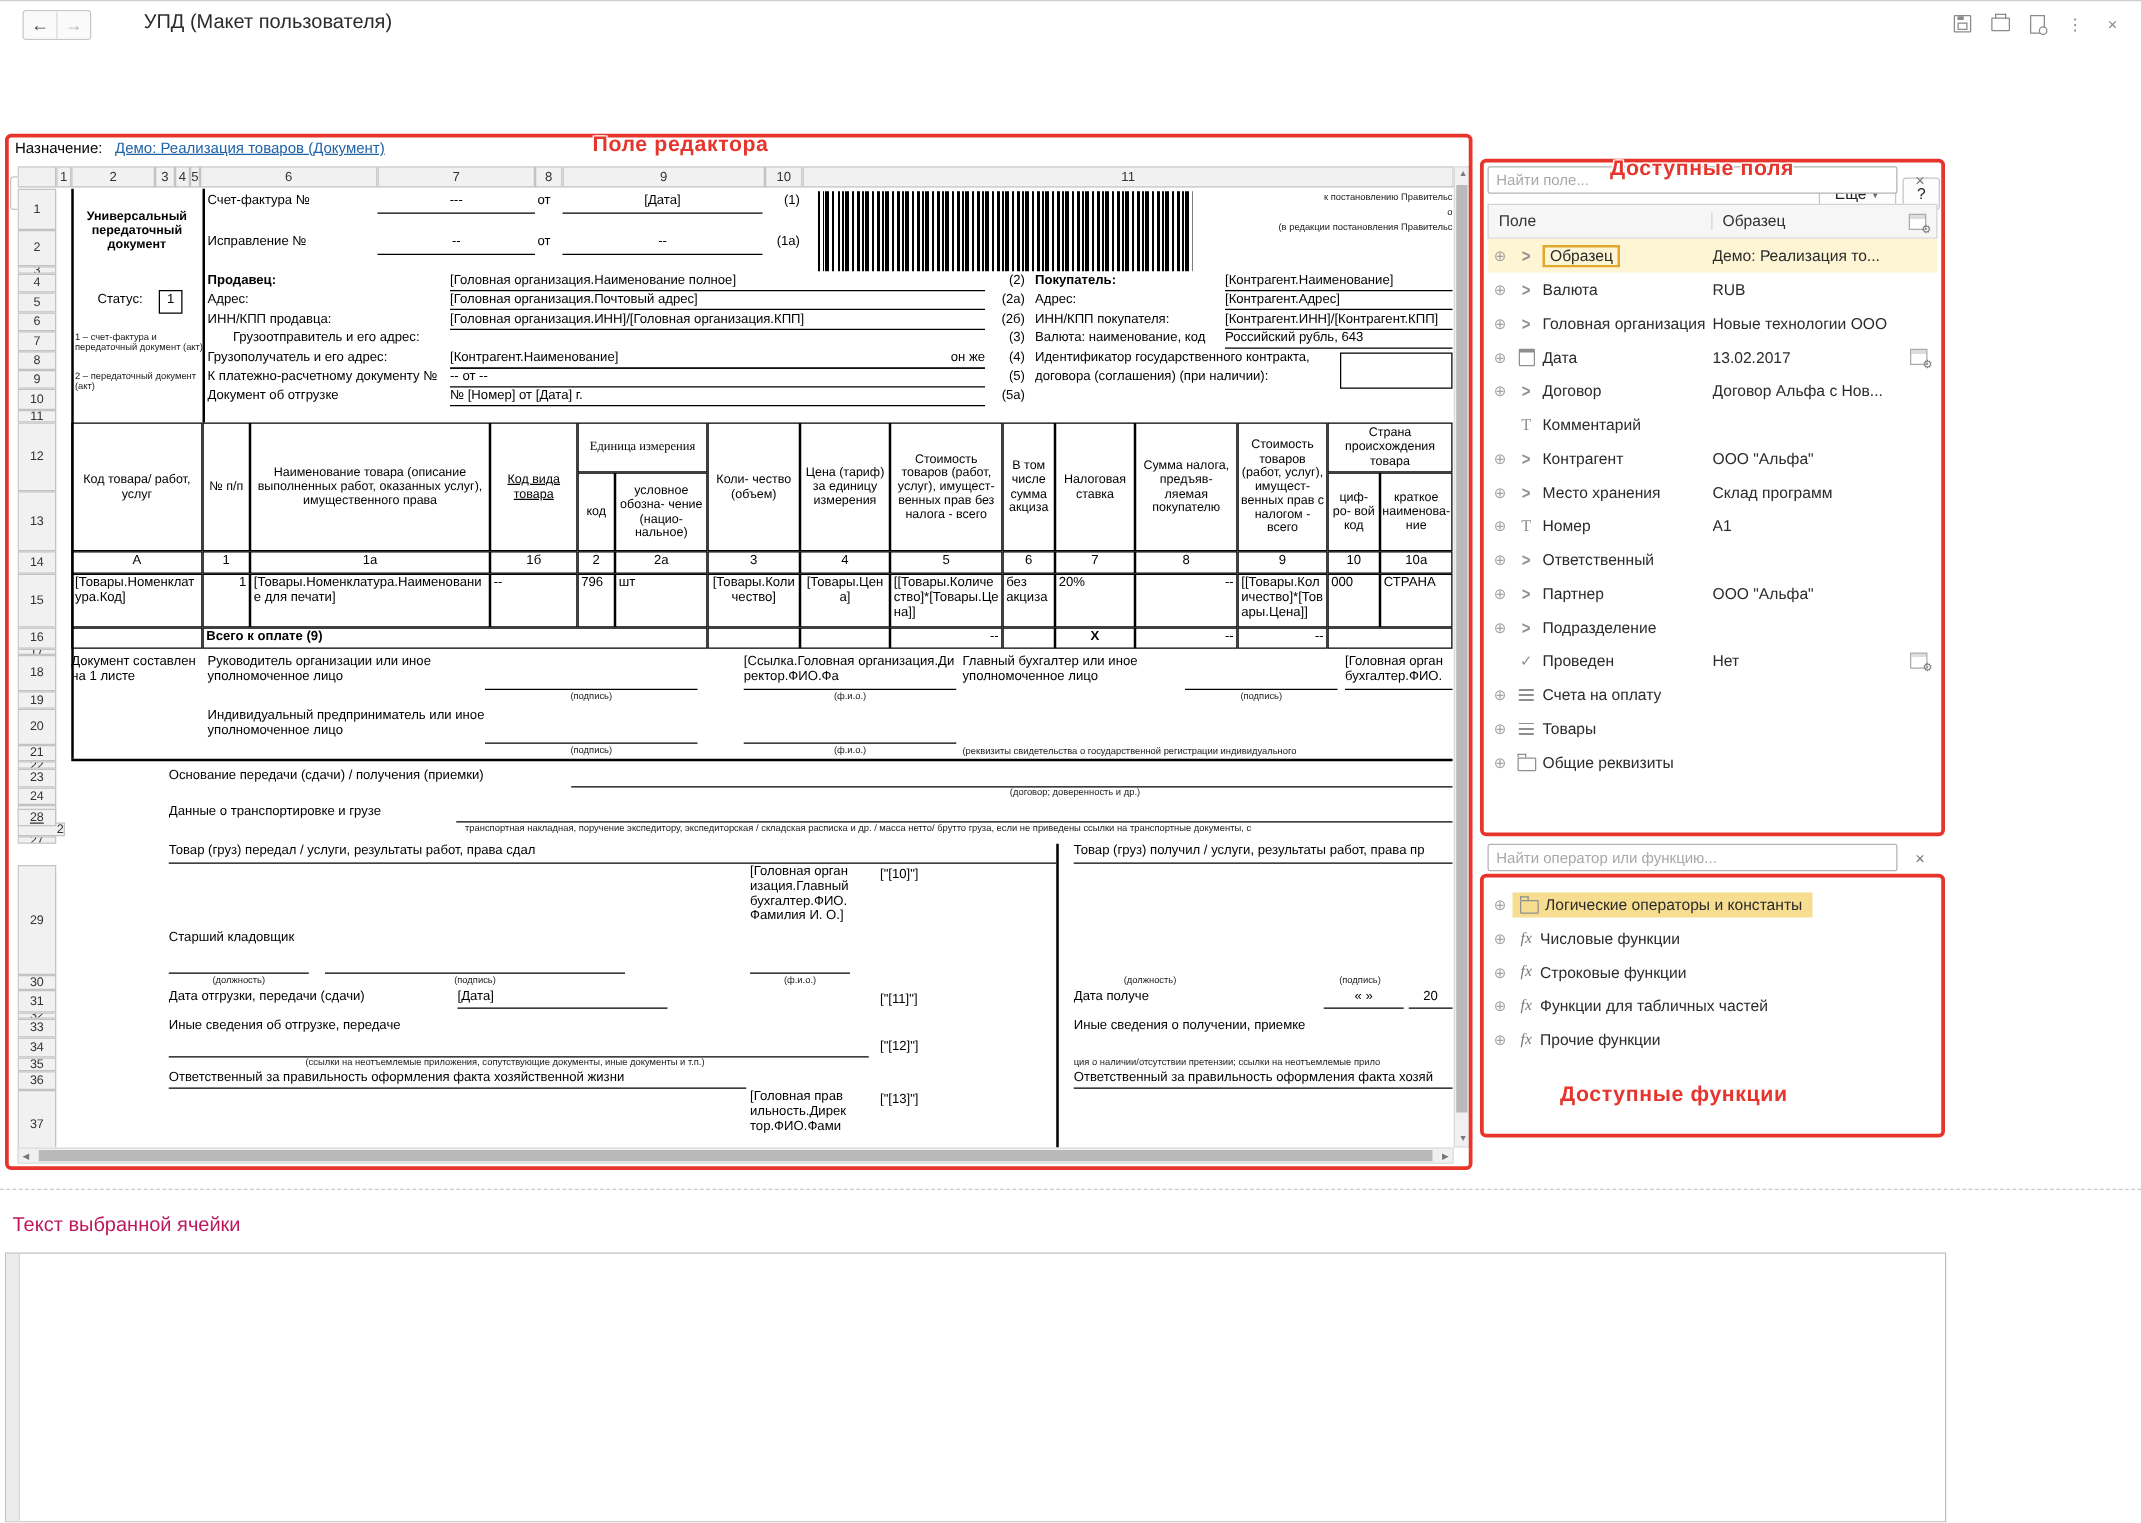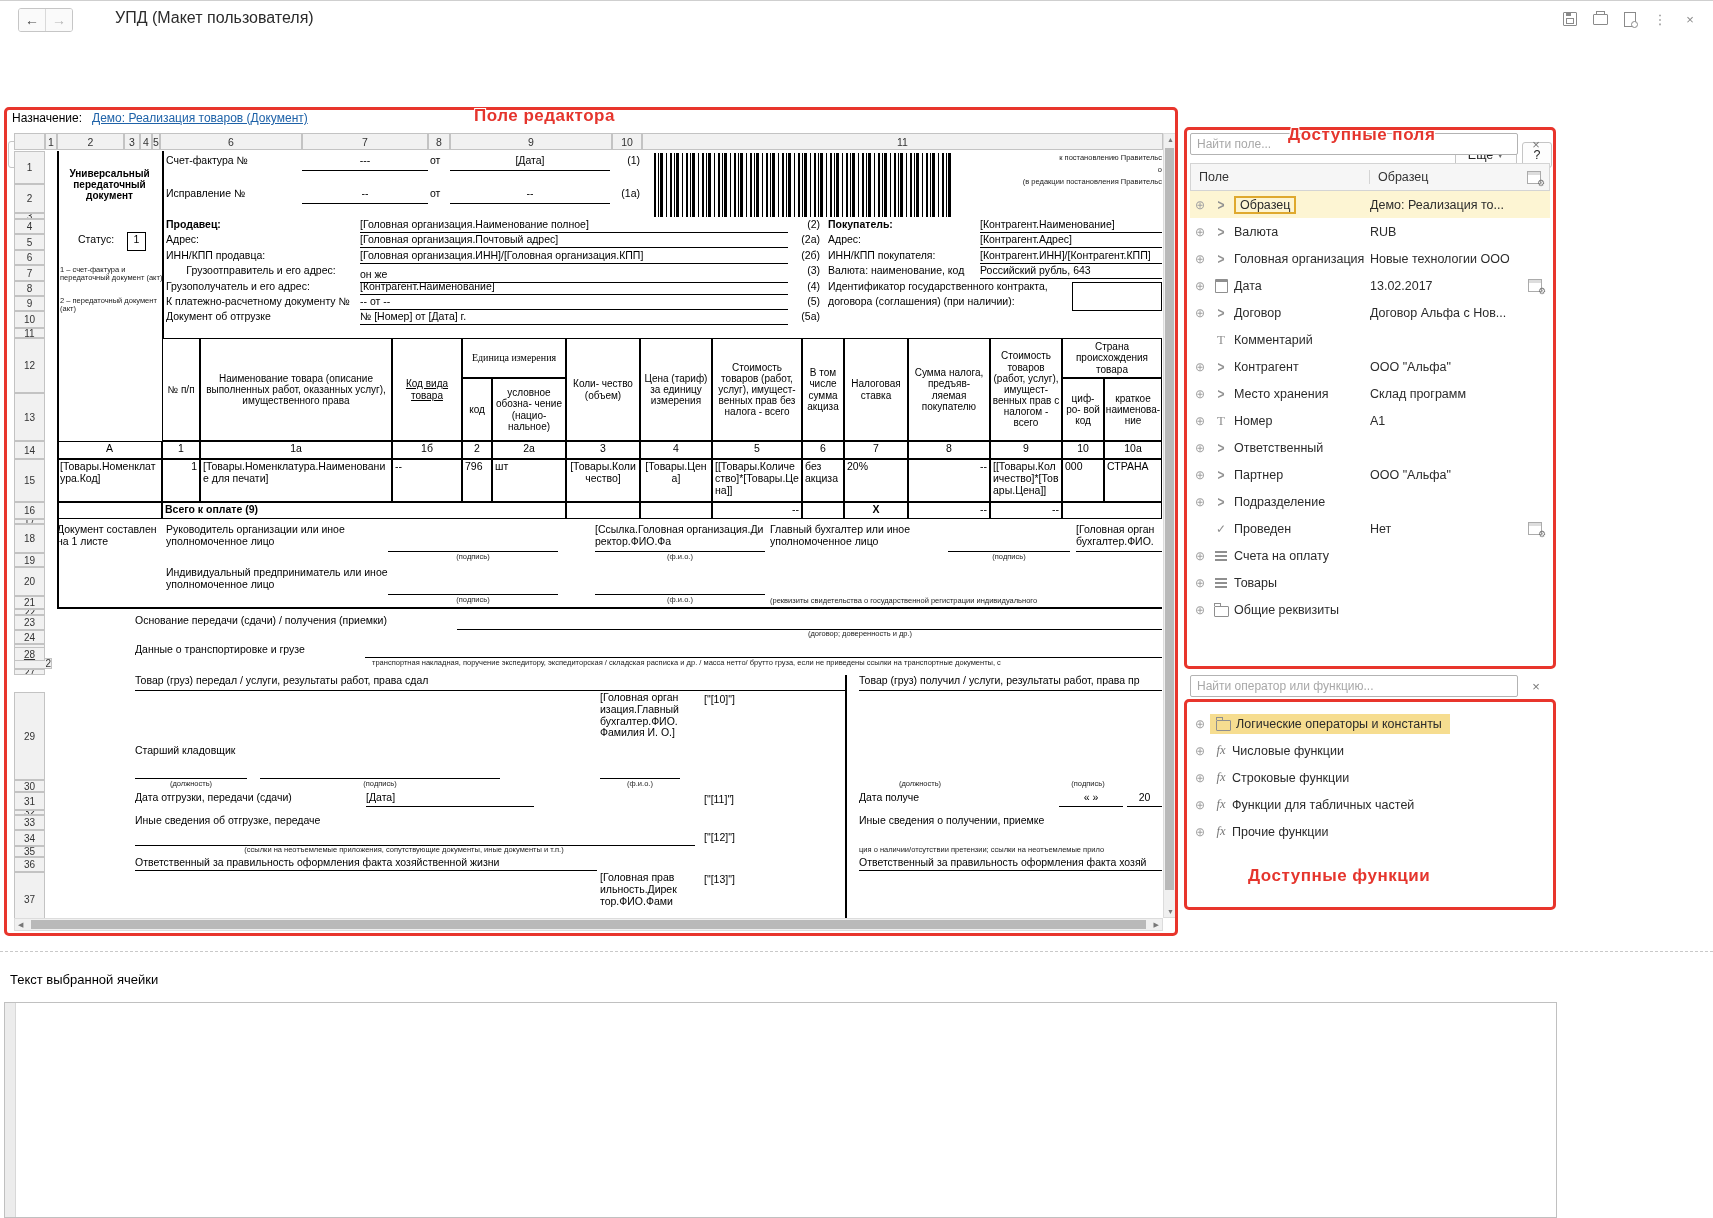--- a/index.html
+++ b/index.html
@@ -116,21 +116,21 @@
   .g-geartbl{position:relative;width:12px;height:11px;border:1px solid #ababab;background:linear-gradient(#ddd 0 3px,#fff 3px);display:block;}
   .g-geartbl::after{content:"⚙";position:absolute;right:-5px;bottom:-5px;font-size:9px;color:#777;}
   .f-name{flex:1;overflow:hidden;white-space:nowrap;padding-left:2px;}
   .name-box{border:2px solid #dfa92e;padding:0 4px;display:inline-block;}
   .f-sample{width:150px;overflow:hidden;white-space:nowrap;flex:none;color:#2b2b2b;}
   .f-gear{width:30px;display:flex;align-items:center;justify-content:center;flex:none;}
   .fnhl{display:flex;align-items:center;background:#f6dd90;padding:3px 8px 3px 0;}
   .fnhl .ticon{margin:0 2px;}
   
   .dashsep{position:absolute;left:0;top:951px;width:1713px;border-top:1px dashed #c9c9c9;}
-  .greenlbl{position:absolute;left:10px;top:972px;font-size:13px;color:#000000;}
+  .greenlbl{position:absolute;left:10px;top:972px;font-size:16px;color:#be185d;}
   .celltext{position:absolute;left:4px;top:1002px;width:1553px;height:216px;border:1px solid #c0c0c0;background:#fff;box-sizing:border-box;}
   .celltext .gutter{position:absolute;left:0;top:0;width:10px;height:100%;background:#ececec;border-right:1px solid #d8d8d8;}
 </style>
 </head>
 <body>
 
 <div class="titlebar">
   <div class="navgrp">
     <div class="navbtn">←</div>
     <div class="navbtn fwd">→</div>
@@ -341,21 +341,21 @@
     <div class="cell b" style="left: 152px; top: 86px; width: 190px; height: 14px;">Продавец:</div>
     <div class="cell " style="left: 152px; top: 101px; width: 190px; height: 14px;">Адрес:</div>
     <div class="cell " style="left: 152px; top: 117px; width: 190px; height: 14px;">ИНН/КПП продавца:</div>
     <div class="cell " style="left: 152px; top: 132px; width: 190px; height: 14px; text-align: center;">Грузоотправитель и его адрес:</div>
     <div class="cell " style="left: 152px; top: 148px; width: 190px; height: 14px;">Грузополучатель и его адрес:</div>
     <div class="cell clip" style="left: 152px; top: 163px; width: 194px; height: 14px;">К платежно-расчетному документу №</div>
     <div class="cell " style="left: 152px; top: 178px; width: 190px; height: 14px;">Документ об отгрузке</div>
     <div class="cell u clip" style="left: 346px; top: 86px; width: 428px; height: 14px;">[Головная организация.Наименование полное]</div>
     <div class="cell u clip" style="left: 346px; top: 101px; width: 428px; height: 14px;">[Головная организация.Почтовый адрес]</div>
     <div class="cell u clip" style="left: 346px; top: 117px; width: 428px; height: 14px;">[Головная организация.ИНН]/[Головная организация.КПП]</div>
-    <div class="cell u" style="left: 346px; top: 136px; width: 428px; height: 14px;">он же</div>
+    <div class="cell u" style="left: 346px; top: 148px; width: 428px; height: 14px; text-align: right;">он же</div>
     <div class="cell u clip" style="left: 346px; top: 148px; width: 428px; height: 14px;">[Контрагент.Наименование]</div>
     <div class="cell u" style="left: 346px; top: 163px; width: 428px; height: 14px;">-- от --</div>
     <div class="cell u clip" style="left: 346px; top: 178px; width: 428px; height: 14px;">№ [Номер] от [Дата] г.</div>
     <div class="cell r" style="left: 778px; top: 86px; width: 28px; height: 14px;">(2)</div>
     <div class="cell r" style="left: 778px; top: 101px; width: 28px; height: 14px;">(2а)</div>
     <div class="cell r" style="left: 778px; top: 117px; width: 28px; height: 14px;">(2б)</div>
     <div class="cell r" style="left: 778px; top: 132px; width: 28px; height: 14px;">(3)</div>
     <div class="cell r" style="left: 778px; top: 148px; width: 28px; height: 14px;">(4)</div>
     <div class="cell r" style="left: 778px; top: 163px; width: 28px; height: 14px;">(5)</div>
     <div class="cell r" style="left: 778px; top: 178px; width: 28px; height: 14px;">(5а)</div>
@@ -365,20 +365,21 @@
     <div class="cell clip" style="left: 814px; top: 132px; width: 150px; height: 14px;">Валюта: наименование, код</div>
     <div class="cell clip" style="left: 814px; top: 148px; width: 240px; height: 14px;">Идентификатор государственного контракта,</div>
     <div class="cell clip" style="left: 814px; top: 163px; width: 240px; height: 14px;">договора (соглашения) (при наличии):</div>
     <div class="cell u clip" style="left: 966px; top: 86px; width: 182px; height: 14px;">[Контрагент.Наименование]</div>
     <div class="cell u clip" style="left: 966px; top: 101px; width: 182px; height: 14px;">[Контрагент.Адрес]</div>
     <div class="cell u clip" style="left: 966px; top: 117px; width: 182px; height: 14px;">[Контрагент.ИНН]/[Контрагент.КПП]</div>
     <div class="cell u clip" style="left: 966px; top: 132px; width: 182px; height: 14px;">Российский рубль, 643</div>
     <div class="cell bx" style="left: 1058px; top: 149px; width: 90px; height: 29px;"></div>
     <div class="cell v2" style="left: 43px; top: 18px; height: 456px;"></div>
     <div class="cell v2" style="left: 148px; top: 18px; height: 187px;"></div>
+    <div class="cell bx m" style="left: 43px; top: 205px; width: 105px; height: 103px;">Код товара/ работ, услуг</div>
     <div class="cell bx m" style="left: 148px; top: 205px; width: 38px; height: 103px;">№ п/п</div>
     <div class="cell bx m" style="left: 186px; top: 205px; width: 192px; height: 103px;">Наименование товара (описание выполненных работ, оказанных услуг), имущественного права</div>
     <div class="cell bx m" style="left: 378px; top: 205px; width: 70px; height: 103px; text-decoration: underline;">Код вида товара</div>
     <div class="cell bx m" style="left: 448px; top: 205px; width: 104px; height: 40px; font-family: Liberation Serif, serif;">Единица измерения</div>
     <div class="cell bx m" style="left: 448px; top: 245px; width: 30px; height: 63px;">код</div>
     <div class="cell bx m" style="left: 478px; top: 245px; width: 74px; height: 63px;">условное обозна- чение (нацио- нальное)</div>
     <div class="cell bx m" style="left: 552px; top: 205px; width: 74px; height: 103px;">Коли- чество (объем)</div>
     <div class="cell bx m" style="left: 626px; top: 205px; width: 72px; height: 103px;">Цена (тариф) за единицу измерения</div>
     <div class="cell bx m" style="left: 698px; top: 205px; width: 90px; height: 103px;">Стоимость товаров (работ, услуг), имущест- венных прав без налога - всего</div>
     <div class="cell bx m" style="left: 788px; top: 205px; width: 42px; height: 103px;">В том числе сумма акциза</div>

